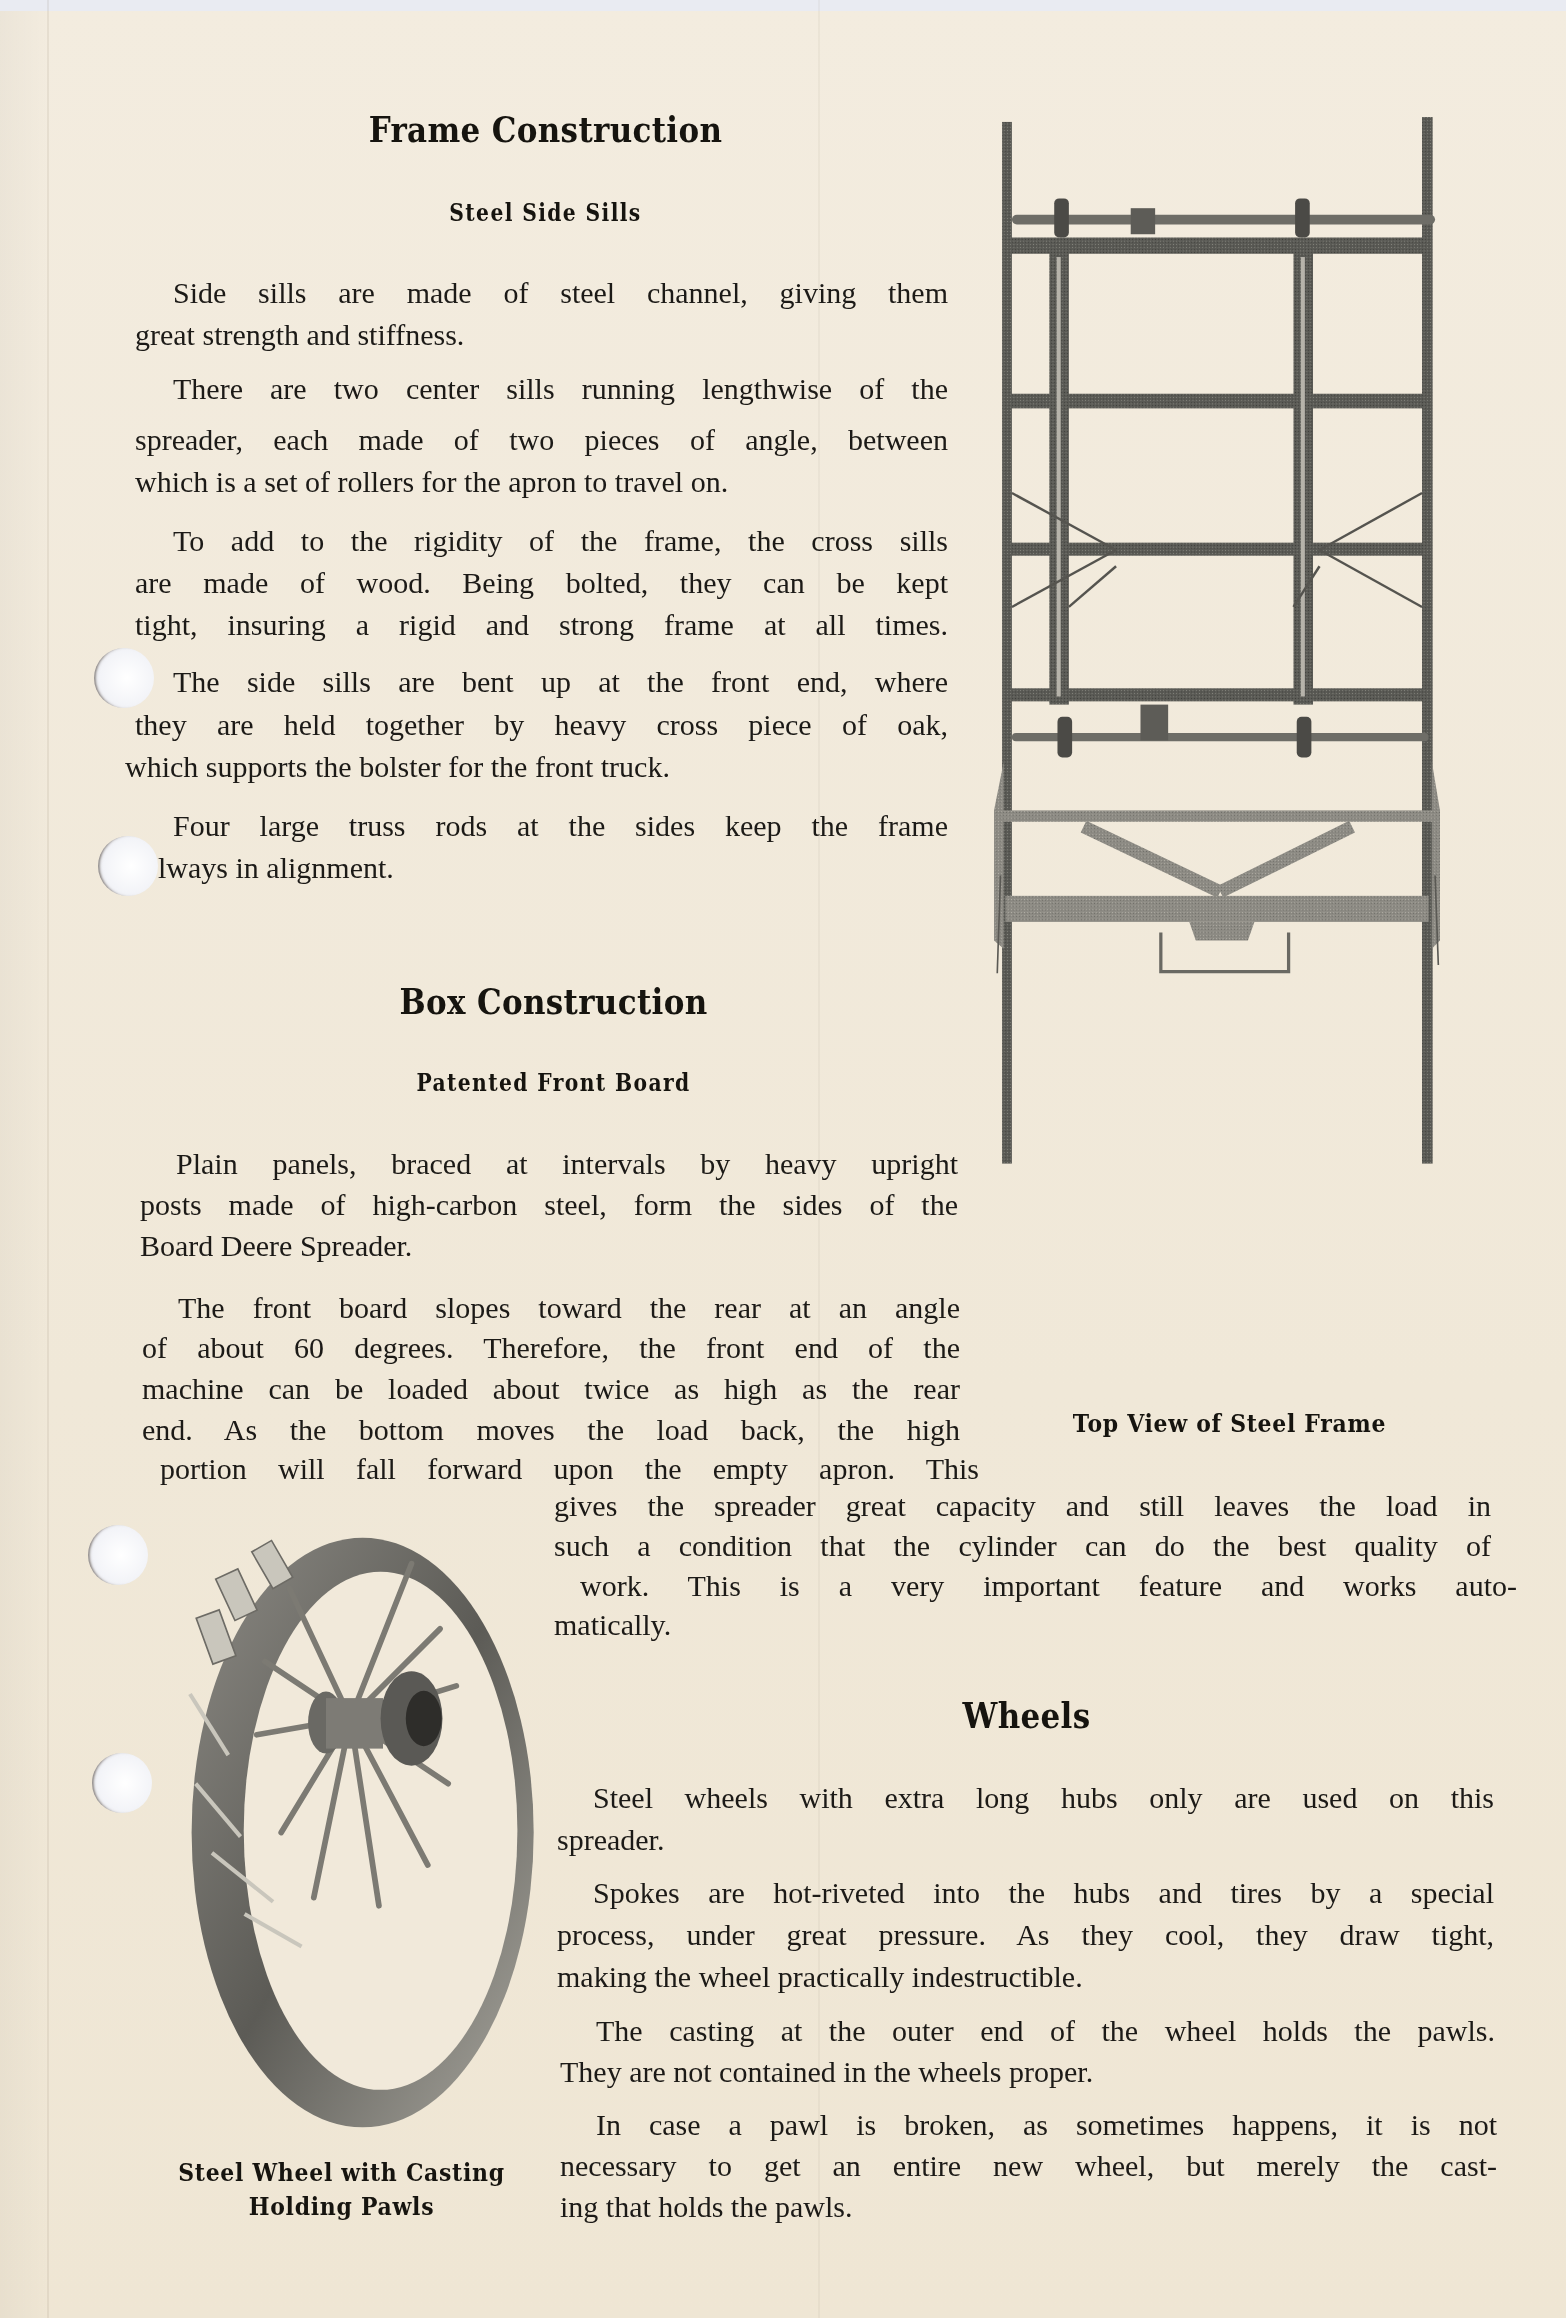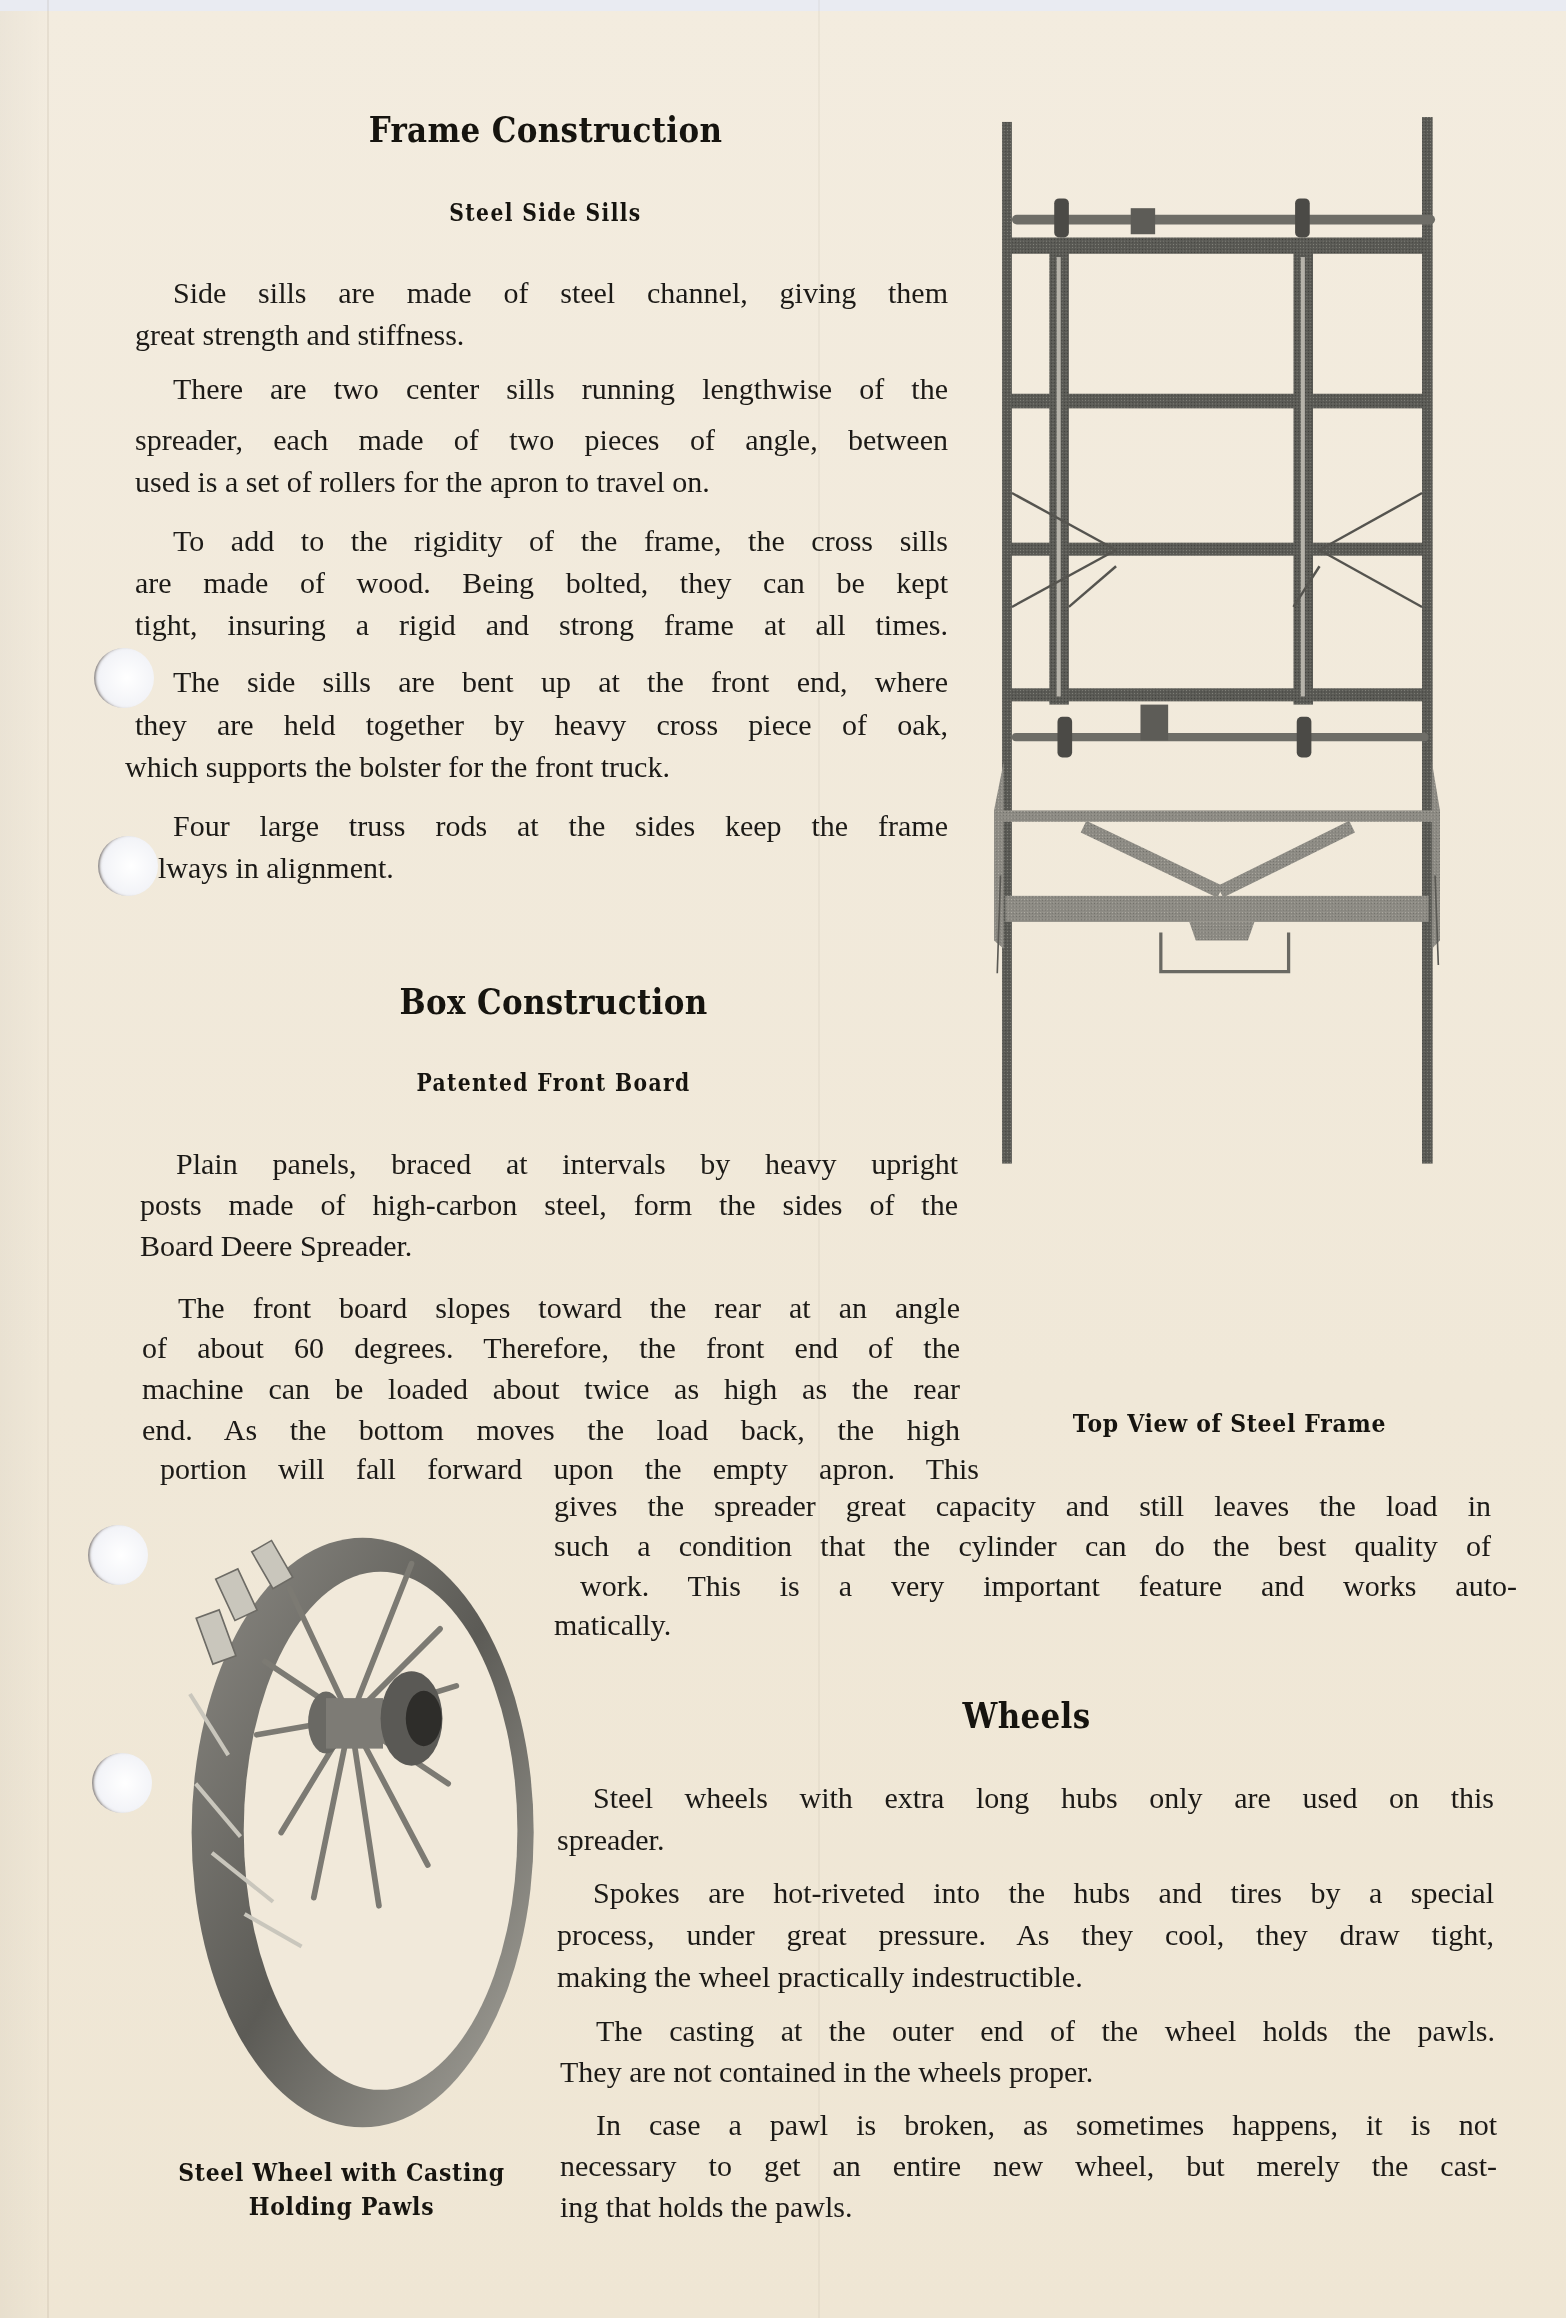--- a/index.html
+++ b/index.html
@@ -61,21 +61,21 @@
 
   <div class="h1" style="left:301px; width:489px; text-align:center; top:108px;">Frame Construction</div>
   <div class="h2" style="left:342px; width:407px; text-align:center; top:199px;">Steel Side Sills</div>
 
   <div>
     <div class="line" style="left:173px; width:775px; top:272px;">Side sills are made of steel channel, giving them</div>
     <div class="line last" style="left:135px; width:813px; top:314px;">great strength and stiffness.</div>
 
     <div class="line" style="left:173px; width:775px; top:368px;">There are two center sills running lengthwise of the</div>
     <div class="line" style="left:135px; width:813px; top:419px;">spreader, each made of two pieces of angle, between</div>
-    <div class="line last" style="left:135px; width:813px; top:461px;">used is a set of rollers for the apron to travel on.</div>
+    <div class="line last" style="left:135px; width:813px; top:461px;">which is a set of rollers for the apron to travel on.</div>
 
     <div class="line" style="left:173px; width:775px; top:520px;">To add to the rigidity of the frame, the cross sills</div>
     <div class="line" style="left:135px; width:813px; top:562px;">are made of wood.  Being bolted, they can be kept</div>
     <div class="line" style="left:135px; width:813px; top:604px;">tight, insuring a rigid and strong frame at all times.</div>
 
     <div class="line" style="left:173px; width:775px; top:661px;">The side sills are bent up at the front end, where</div>
     <div class="line" style="left:135px; width:813px; top:704px;">they are held together by heavy cross piece of oak,</div>
     <div class="line last" style="left:125px; width:813px; top:746px;">which supports the bolster for the front truck.</div>
 
     <div class="line" style="left:173px; width:775px; top:805px;">Four large truss rods at the sides keep the frame</div>

